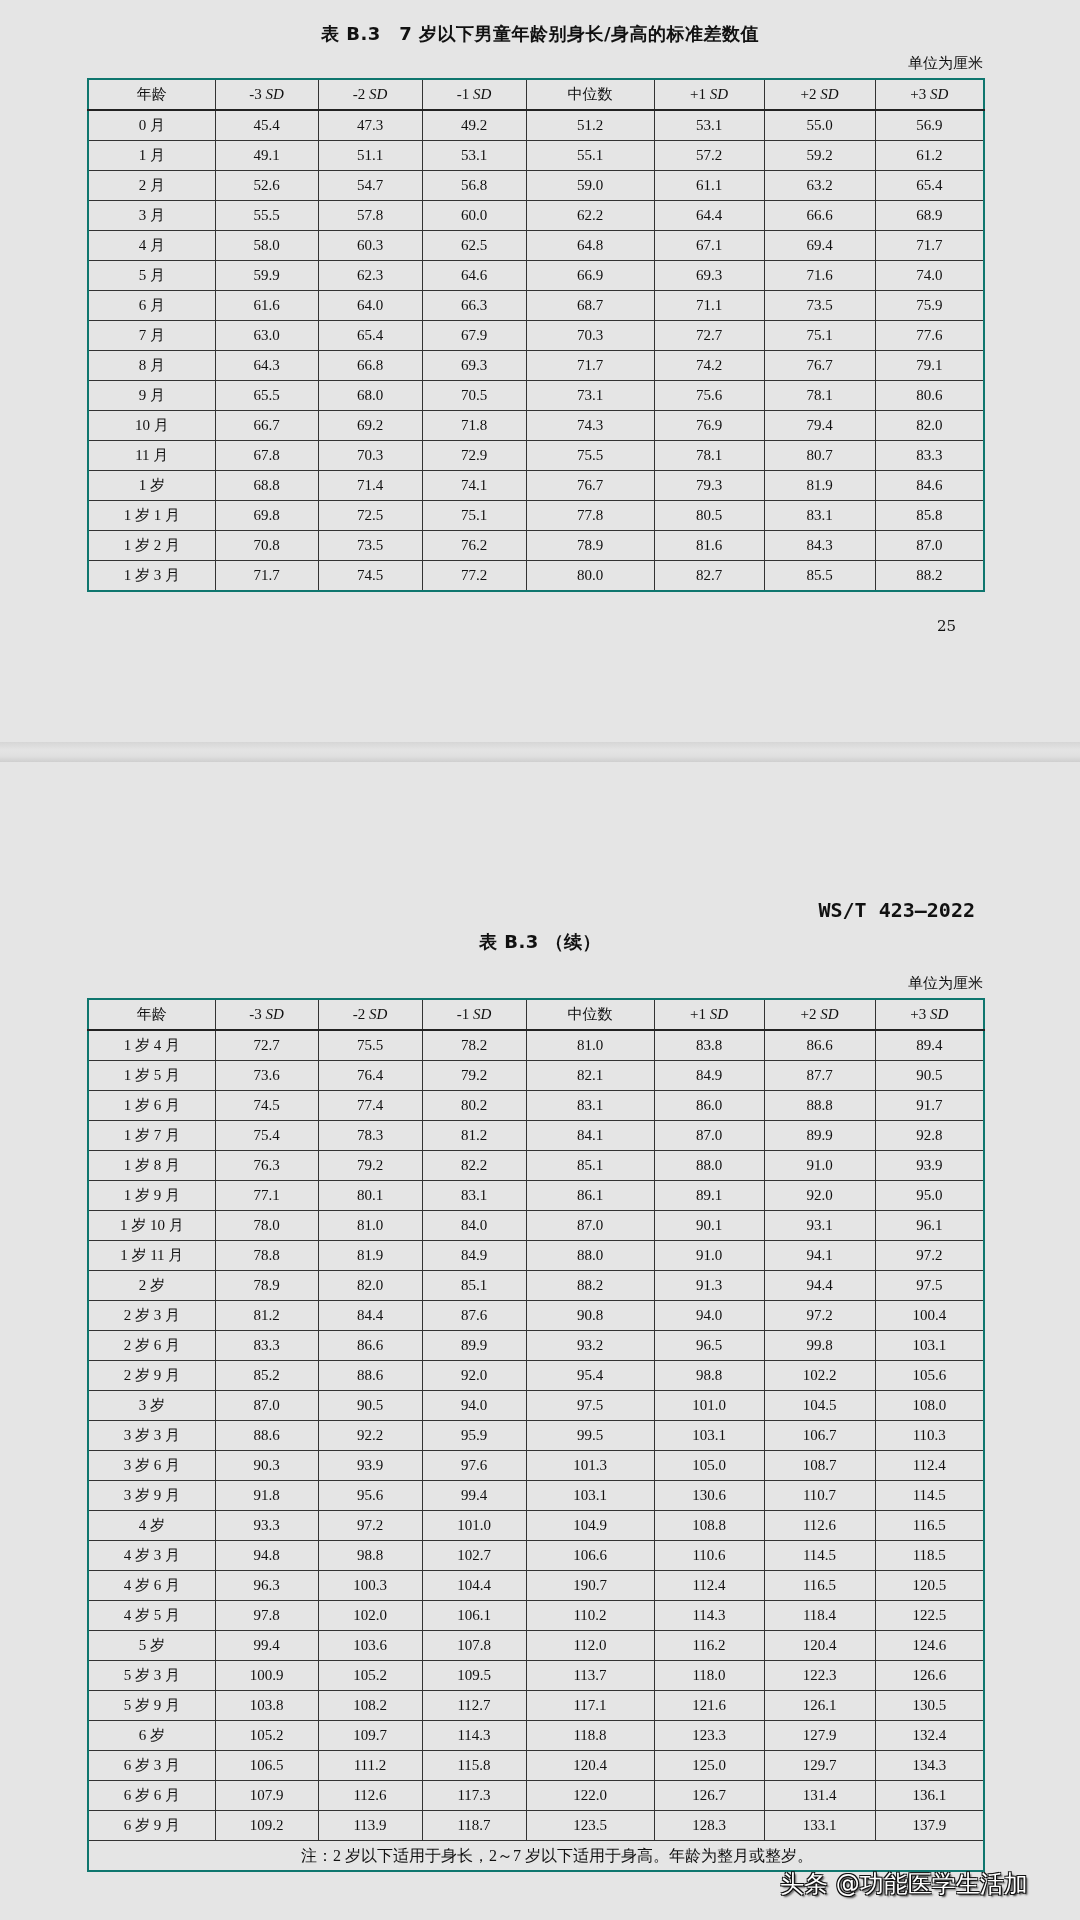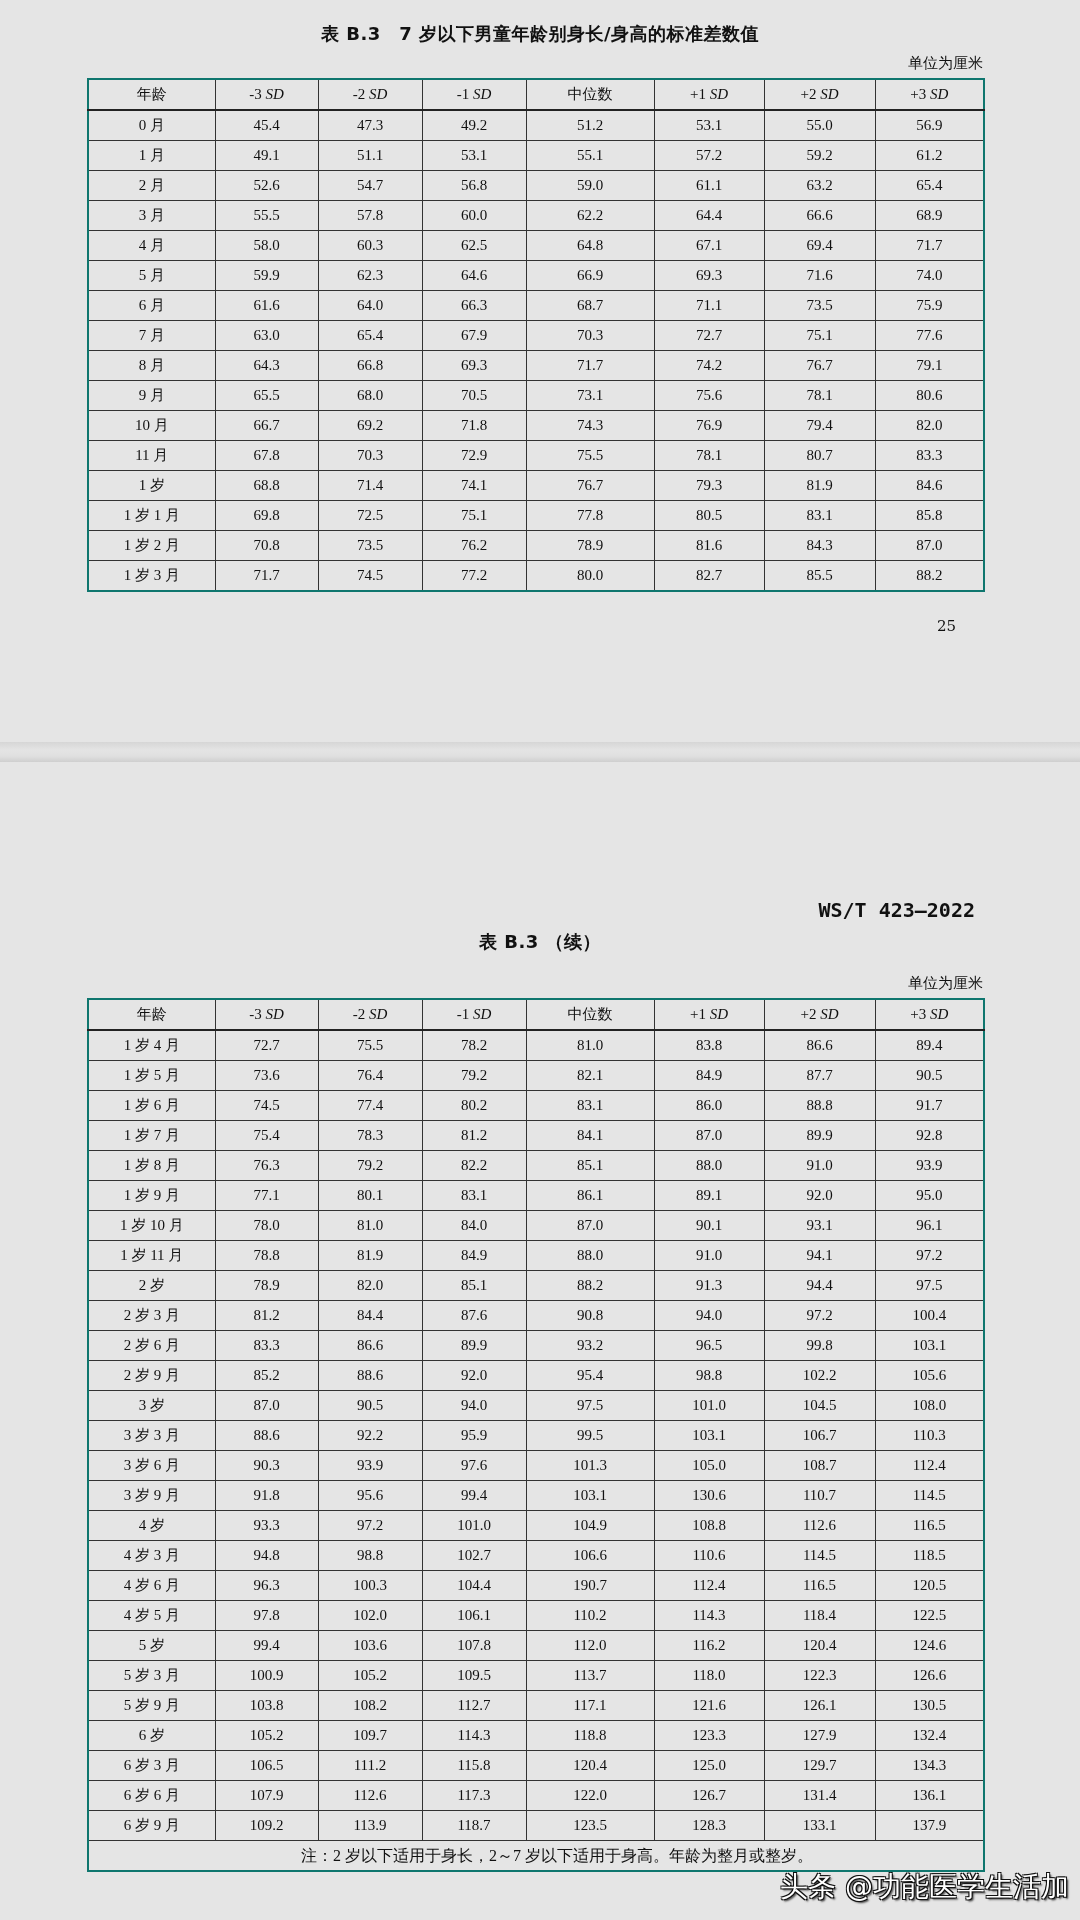--- a/index.html
+++ b/index.html
@@ -39,21 +39,21 @@
     height: 29px; line-height: 29px;
   }
   table.data { border: 2px solid #0f766e; }
   table.data thead th { border-bottom: 2px solid #222; }
   col.c0 { width: 127px; } col.c1 { width: 103px; } col.c2 { width: 104px; }
   col.c3 { width: 104px; } col.c4 { width: 128px; } col.c5 { width: 110px; }
   col.c6 { width: 111px; } col.c7 { width: 109px; }
   td.note { text-align: right; padding-left: 42px !important; font-size: 16px; }
   .watermark {
     position: absolute; left: 780px; top: 1868px; font-family: "DejaVu Sans", sans-serif;
-    font-size: 28px; color: #fff; letter-spacing: 0px;
+    font-size: 24px; color: #fff; letter-spacing: 0px;
     text-shadow: 1px 1px 0 #111, -1px -1px 0 #111, 1px -1px 0 #111, -1px 1px 0 #111, 2px 2px 2px #333;
   }
   .sd { font-style: italic; }
 </style>
 </head>
 <body>
 
 <div class="page page1">
   <div class="title" style="top:22px;">表 B.3　7 岁以下男童年龄别身长/身高的标准差数值</div>
   <div class="unit" style="top:54px;">单位为厘米</div>

